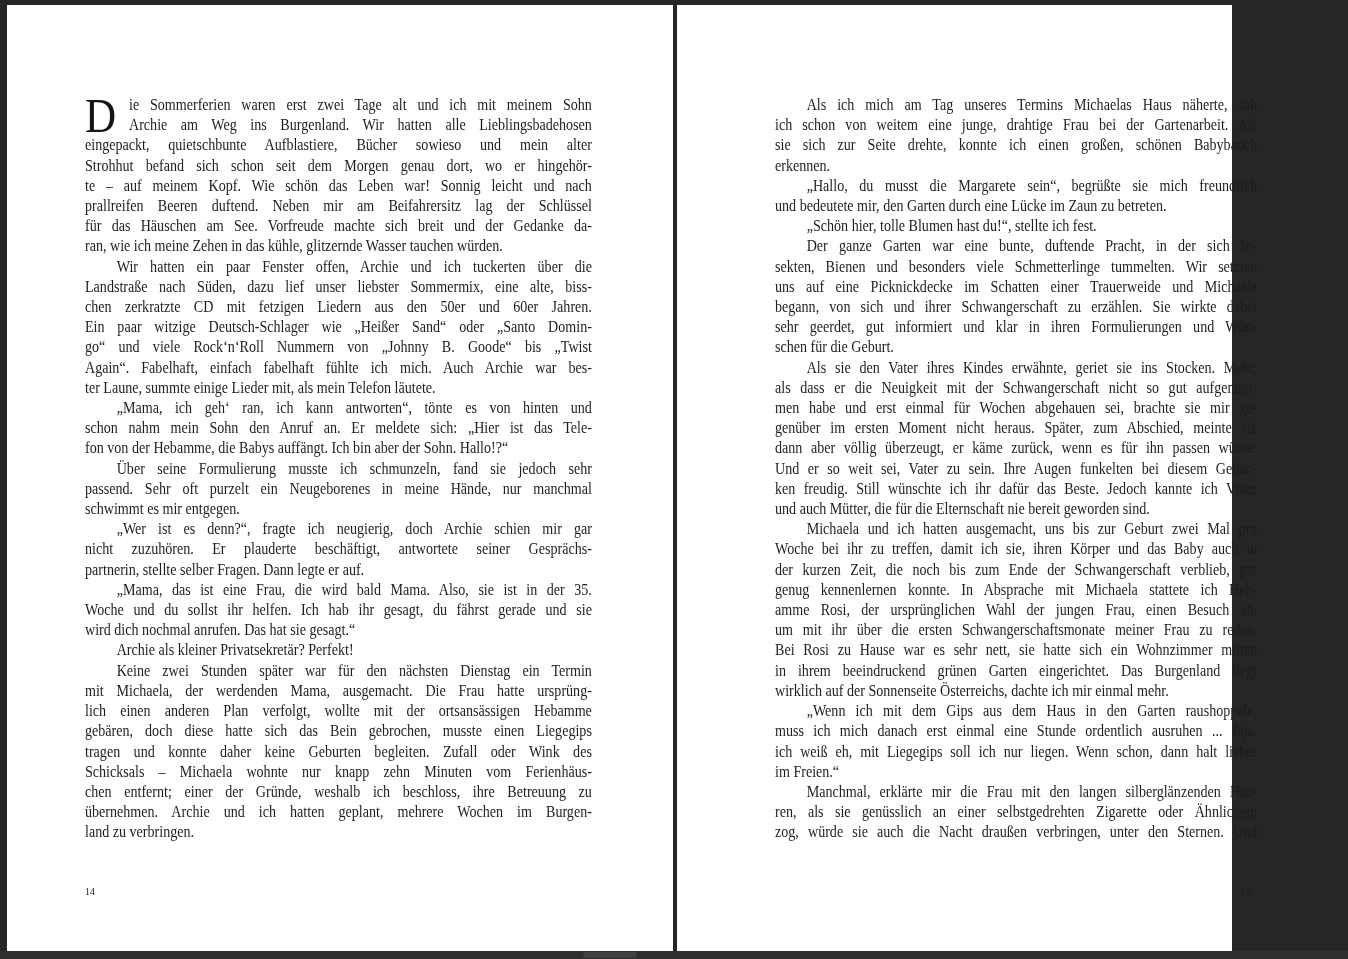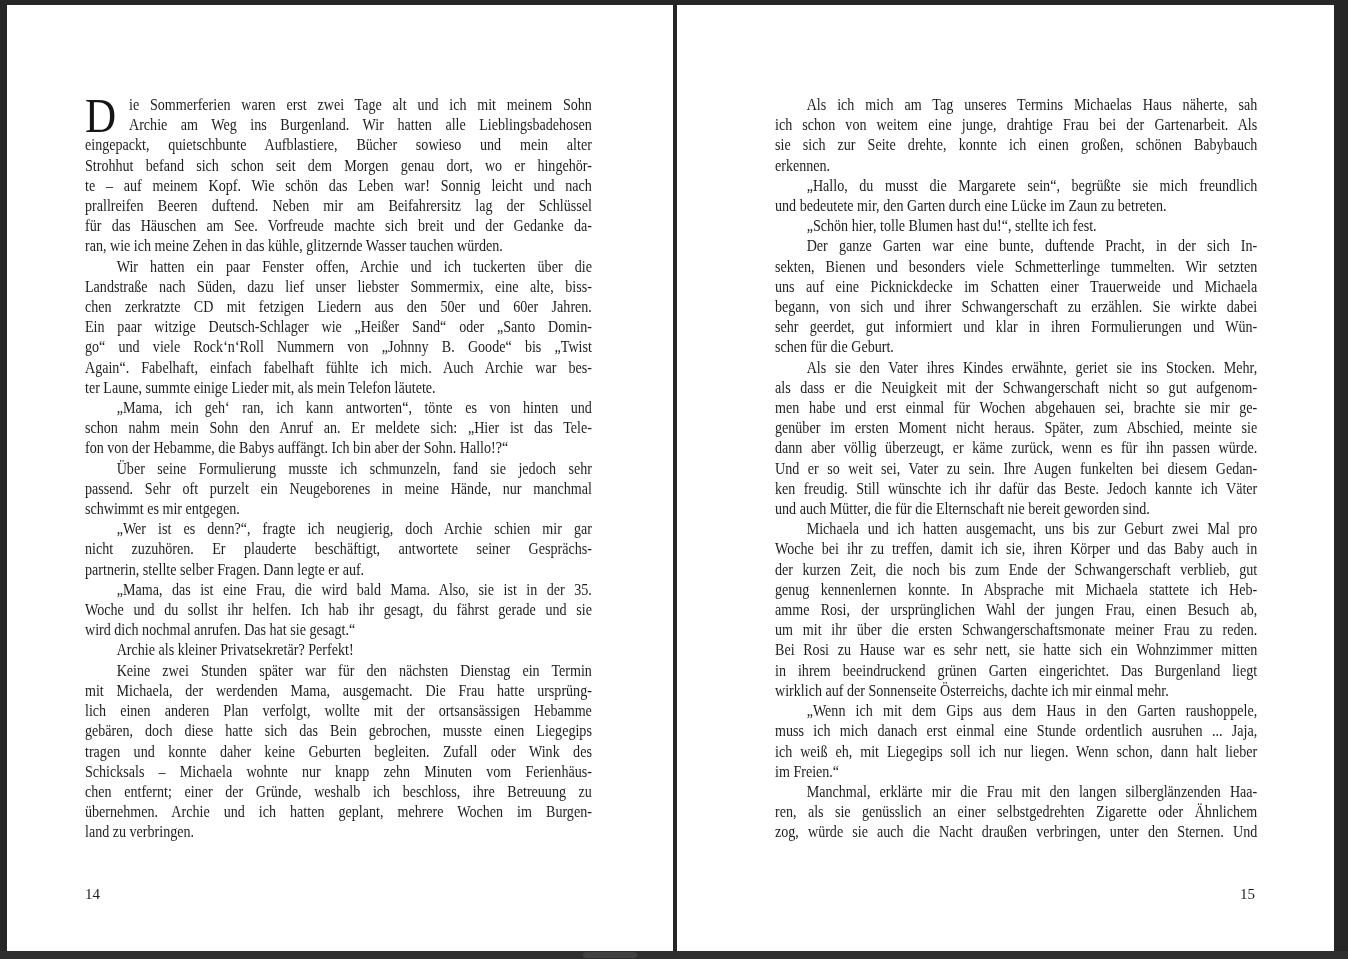--- a/index.html
+++ b/index.html
@@ -10,21 +10,21 @@
     overflow: hidden;
     font-family: "Liberation Serif", "DejaVu Serif", serif;
   }
   .page {
     position: absolute;
     top: 5px;
     height: 946px;
     background: #ffffff;
   }
   .page-left  { left: 7px;   width: 666px; }
-  .page-right { left: 677px; width: 657px; }
+  .page-right { left: 677px; width: 555px; }
 
   .text-column {
     position: absolute;
     top: 90px;
     transform: scaleX(0.88);
     transform-origin: 0 0;
     font-size: 16px;
     line-height: 20.2px;
     color: #1d1d1d;
   }
@@ -45,21 +45,21 @@
     position: absolute;
     left: 0; top: 1px;
     font-size: 49px;
     line-height: 40px;
     color: #151515;
   }
 
   .page-number {
     position: absolute;
     top: 881px;
-    font-size: 15px;
+    font-size: 10px;
     color: #1d1d1d;
   }
   .page-left  .page-number { left: 78px; }
   .page-right .page-number { left: 563px; text-align: center; }
 
   .bottom-bar {
     position: absolute;
     left: 0; bottom: 0;
     width: 1348px; height: 8px;
     background: #2f2f2f;

